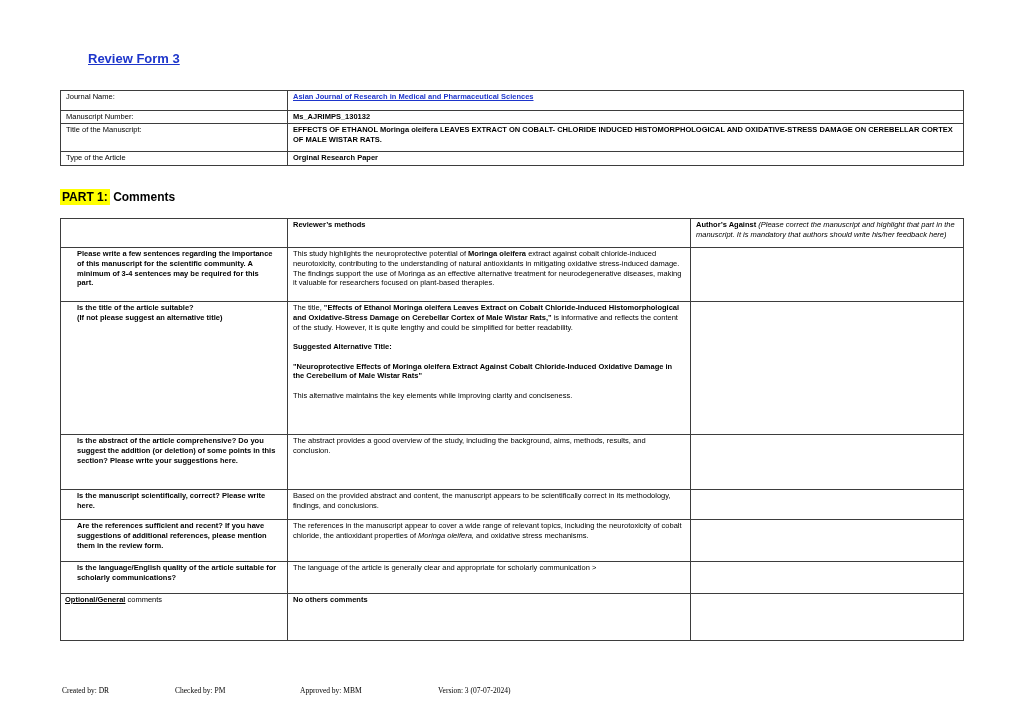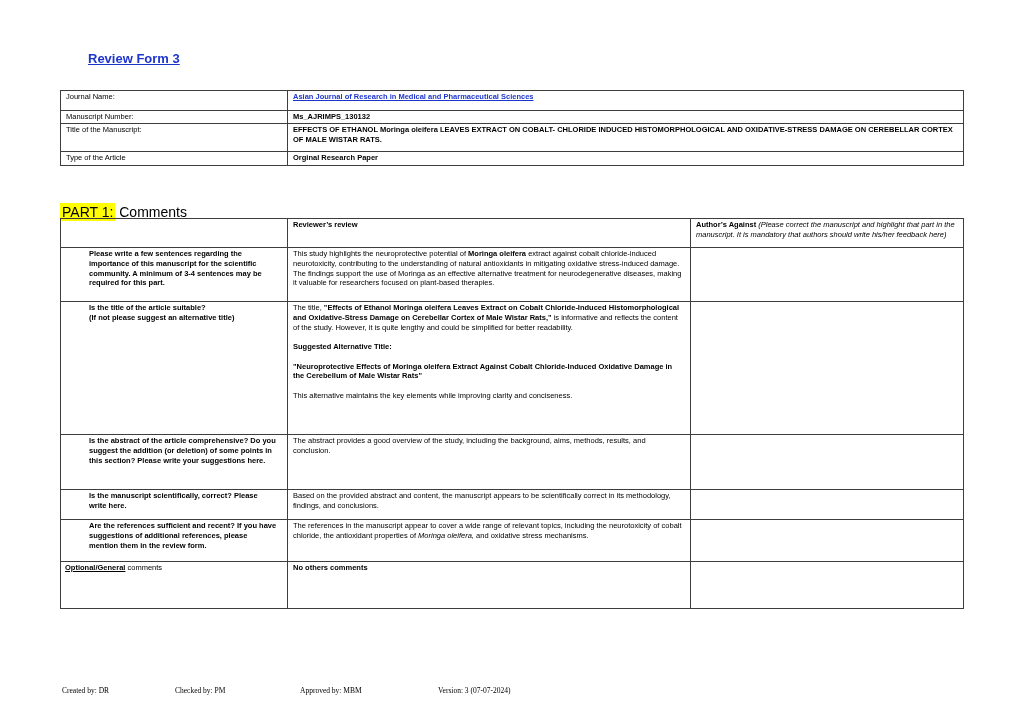--- a/index.html
+++ b/index.html
@@ -14,26 +14,26 @@
   }
   table { border-collapse:collapse; table-layout:fixed; }
   td {
     border:1px solid #3d3d3d; vertical-align:top;
     padding:1px 5px; font-size:7.5px; line-height:1.3;
     overflow:hidden; word-wrap:break-word;
   }
   .info-table { position:absolute; left:60px; top:90px; width:903px; }
   .info-value { font-weight:bold; }
   .link { color:#1d35cb; text-decoration:underline; font-weight:bold; cursor:pointer; }
-  .part-heading { position:absolute; left:60px; top:204px; font-size:14px; font-weight:normal; }
+  .part-heading { position:absolute; left:60px; top:190px; font-size:12px; font-weight:bold; }
   .hl { background:#ffff00; padding:1px 2px; }
   .comments-table { position:absolute; left:60px; top:218px; width:903px; }
   .col-head { font-weight:bold; }
   .note { font-weight:normal; font-style:italic; }
-  .q-cell { font-weight:bold; padding-left:28px; padding-right:10px; }
+  .q-cell { font-weight:bold; padding-left:16px; padding-right:10px; }
   .q-cell.no-indent { font-weight:normal; padding-left:4px; }
   .footer {
     position:absolute; left:0; top:686px; width:1024px;
     font-family:"Liberation Serif", serif; font-size:7.5px;
   }
   .footer span { position:absolute; top:0; white-space:nowrap; }
   .f-created  { left:62px; }
   .f-checked  { left:175px; }
   .f-approved { left:300px; }
   .f-version  { left:438px; }
@@ -78,21 +78,21 @@
   <table class="comments-table">
     <colgroup>
         <col style="width:227px">
         <col style="width:403px">
         <col style="width:273px">
       </colgroup>
 
     <tbody>
         <tr style="height:29px">
       <td></td>
-      <td class="col-head">Reviewer’s review</td>
+      <td class="col-head">Reviewer’s methods</td>
       <td><span class="col-head">Author’s Against </span><span class="note">(Please correct the manuscript and highlight that part in the manuscript. It is mandatory that authors should write his/her feedback here)</span></td>
     </tr>
 
     <tr style="height:54px">
       <td class="q-cell"><span style="font-weight: bold;">Please write a few sentences regarding the importance of this manuscript for the scientific community. A minimum of 3-4 sentences may be required for this part.</span></td>
       <td><span>This study highlights the neuroprotective potential of </span><span style="font-weight: bold;">Moringa oleifera</span><span> extract against cobalt chloride-induced neurotoxicity, contributing to the understanding of natural antioxidants in mitigating oxidative stress-induced damage. The findings support the use of Moringa as an effective alternative treatment for neurodegenerative diseases, making it valuable for researchers focused on plant-based therapies.</span></td>
       <td></td>
     </tr>
 
     <tr style="height:133px">
@@ -112,20 +112,25 @@
       <td><span>Based on the provided abstract and content, the manuscript appears to be scientifically correct in its methodology, findings, and conclusions.</span></td>
       <td></td>
     </tr>
 
     <tr style="height:42px">
       <td class="q-cell"><span style="font-weight: bold;">Are the references sufficient and recent? If you have suggestions of additional references, please mention them in the review form.</span></td>
       <td><span>The references in the manuscript appear to cover a wide range of relevant topics, including the neurotoxicity of cobalt chloride, the antioxidant properties of </span><span style="font-style: italic;">Moringa oleifera,</span><span> and oxidative stress mechanisms.</span></td>
       <td></td>
     </tr>
 
+    <tr style="height:32px">
+      <td class="q-cell"><span style="font-weight: bold;">Is the language/English quality of the article suitable for scholarly communications?</span></td>
+      <td><span>The language of the article is generally clear and appropriate for scholarly communication &gt;</span></td>
+      <td></td>
+    </tr>
 
     <tr style="height:47px">
       <td class="q-cell no-indent"><span style="font-weight: bold; text-decoration: underline; margin-top: 34px;">Optional/General</span><span> comments</span></td>
       <td><span style="font-weight: bold;">No others comments</span></td>
       <td></td>
     </tr>
   </tbody>
     </table>
 
   <div class="footer">

